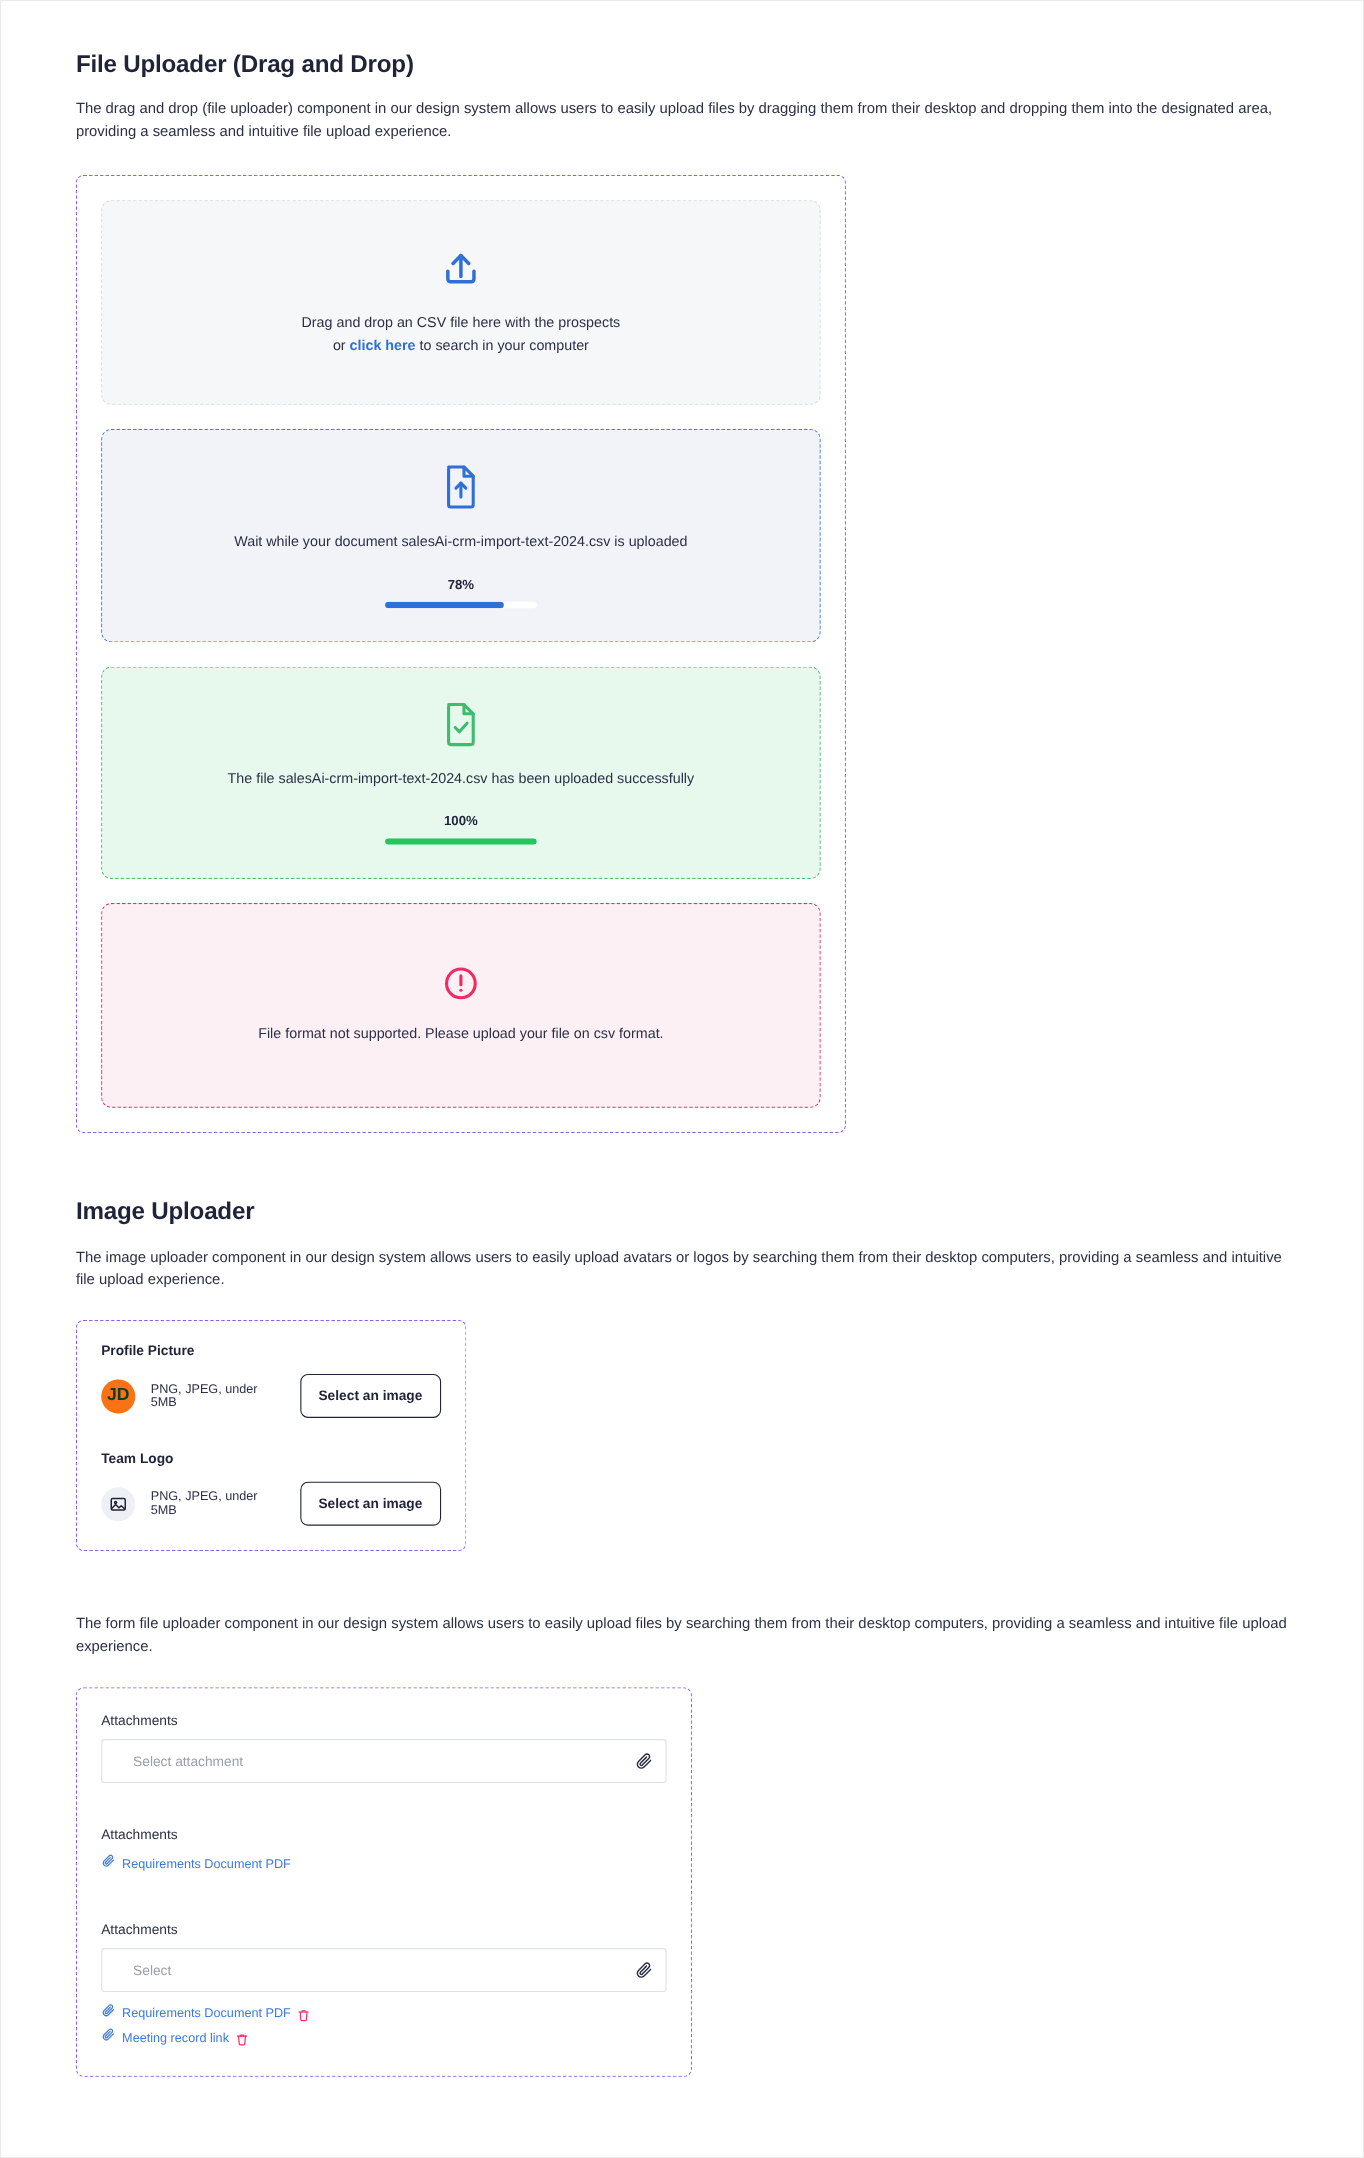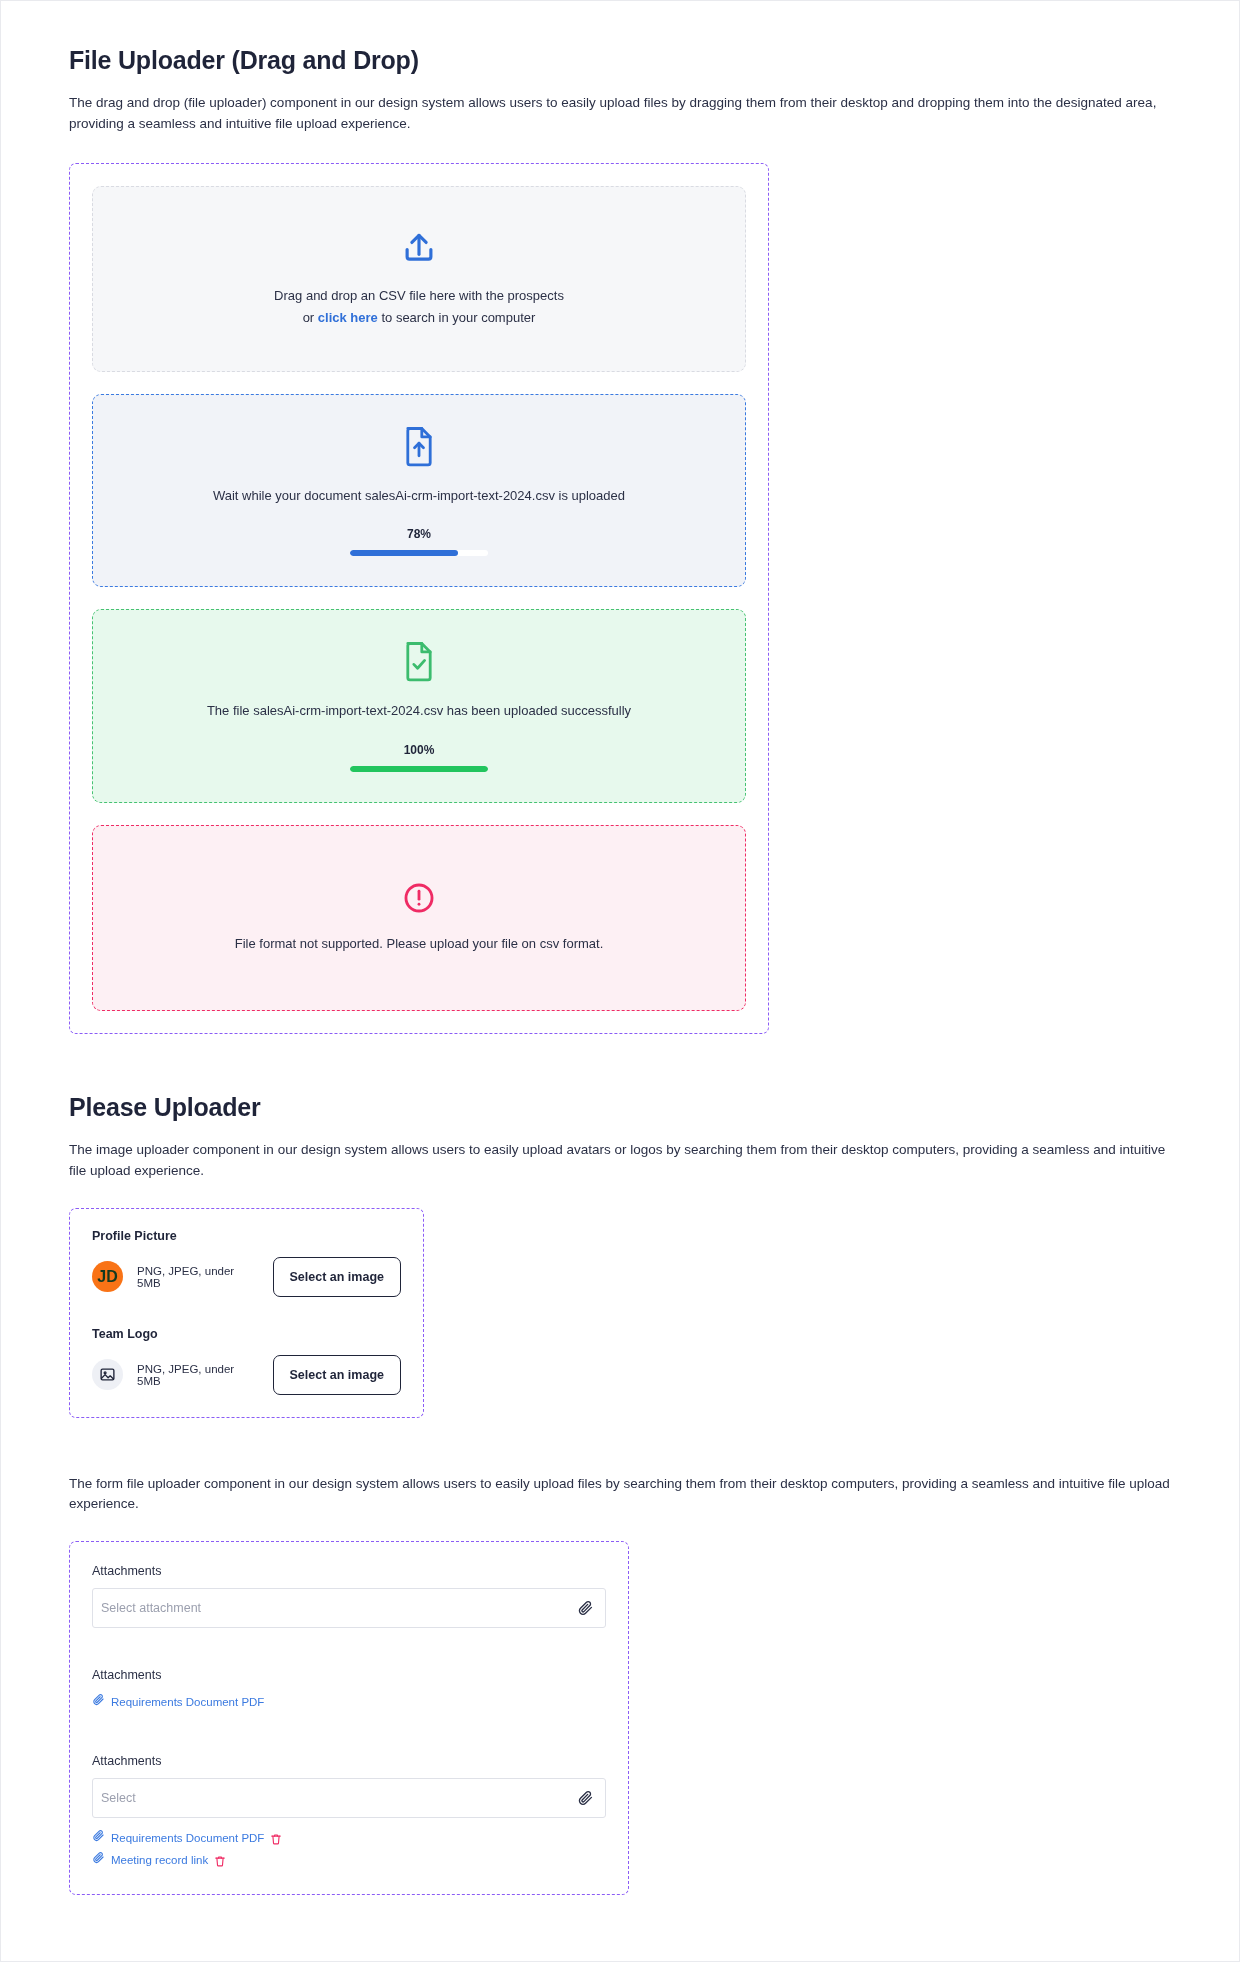--- a/index.html
+++ b/index.html
@@ -13,21 +13,21 @@
   }
   body {
     border: 1px solid #e9eaee;
     overflow: hidden;
     position: relative;
   }
 
   .page { padding: 44px 68px 0 68px; }
 
   h2.section-title {
-    font-size: 25px;
+    font-size: 22px;
     font-weight: bold;
     letter-spacing: -0.2px;
     color: #1f2439;
     line-height: 1.2;
   }
   p.section-desc {
     font-size: 13.5px;
     line-height: 1.55;
     color: #2b3046;
     margin-top: 18px;
@@ -144,21 +144,21 @@
     margin-bottom: 10px;
   }
   .input-shell {
     position: relative;
     border: 1px solid #dfe1e8;
     border-radius: 3px;
     background: #ffffff;
     height: 40px;
     display: flex;
     align-items: center;
-    padding: 0 42px 0 8px;
+    padding: 0 42px 0 28px;
   }
   .input-shell input {
     border: 0; outline: 0; background: transparent;
     font-family: inherit; font-size: 12.5px; color: #1f2439;
     width: 100%;
   }
   .input-shell input::placeholder { color: #9b9fae; }
   .clip-btn {
     position: absolute; right: 11px; top: 50%;
     transform: translateY(-50%);
@@ -240,21 +240,21 @@
             <path d="M12 16.4h.01"></path>
           </svg>
         </span>
         <div class="zone-text">File format not supported. Please upload your file on csv format.</div>
       </div>
 
     </div>
   </section>
 
   <section class="sec2">
-    <h2 class="section-title">Please Uploader</h2>
+    <h2 class="section-title">Image Uploader</h2>
     <p class="section-desc">The image uploader component in our design system allows users to easily upload avatars or logos by searching them from their desktop computers, providing a seamless and intuitive file upload experience.</p>
 
     <div class="dashed-wrap img-wrap">
 
       <div class="field-label">Profile Picture</div>
       <div class="img-row">
         <div class="avatar">JD</div>
         <div class="img-hint">PNG, JPEG, under 5MB</div>
         <button class="btn-outline">Select an image</button>
       </div>

